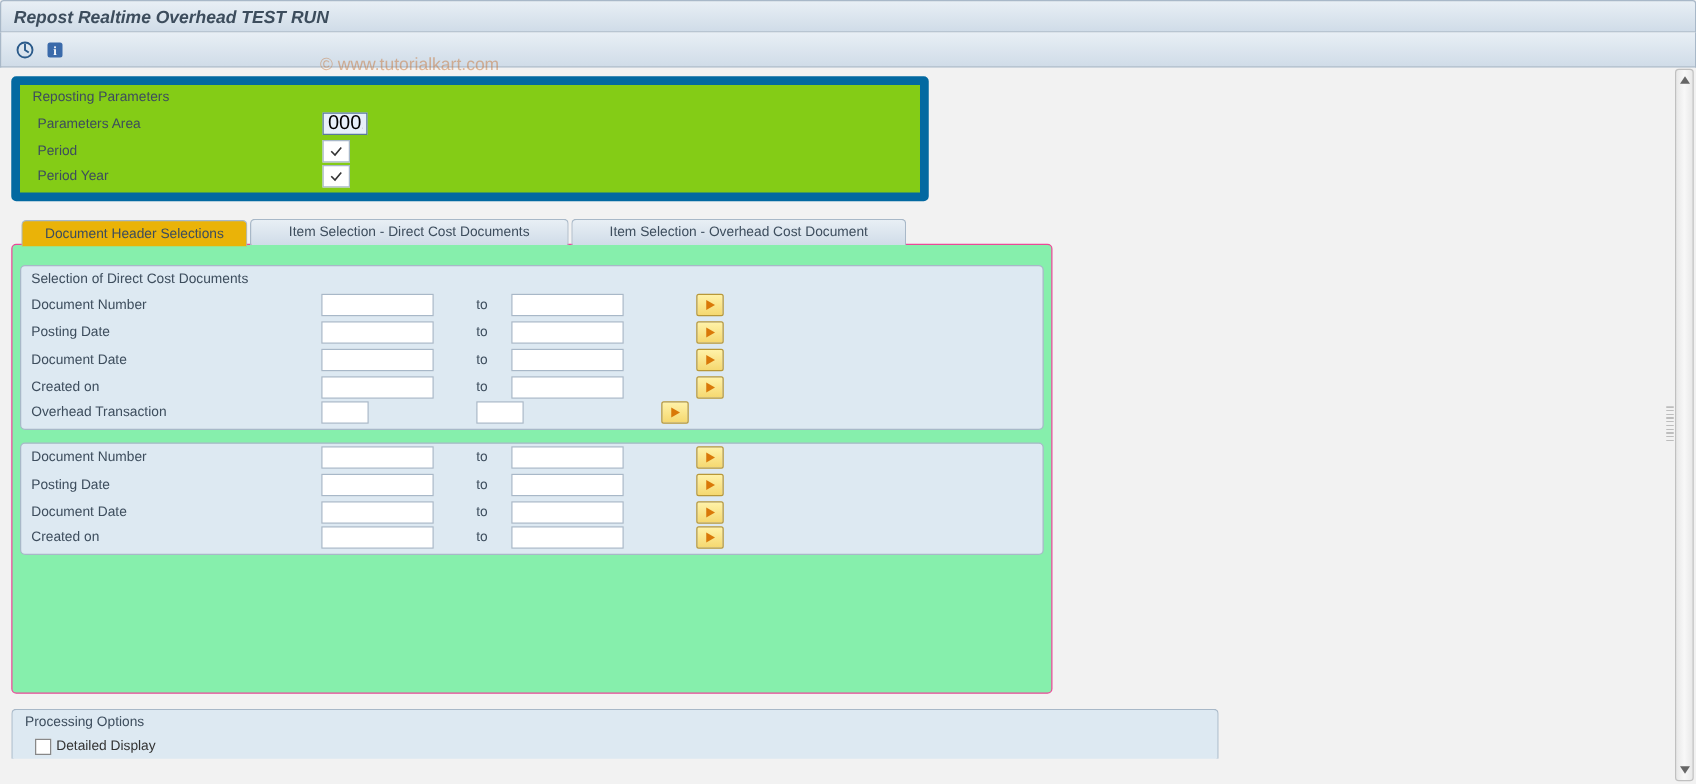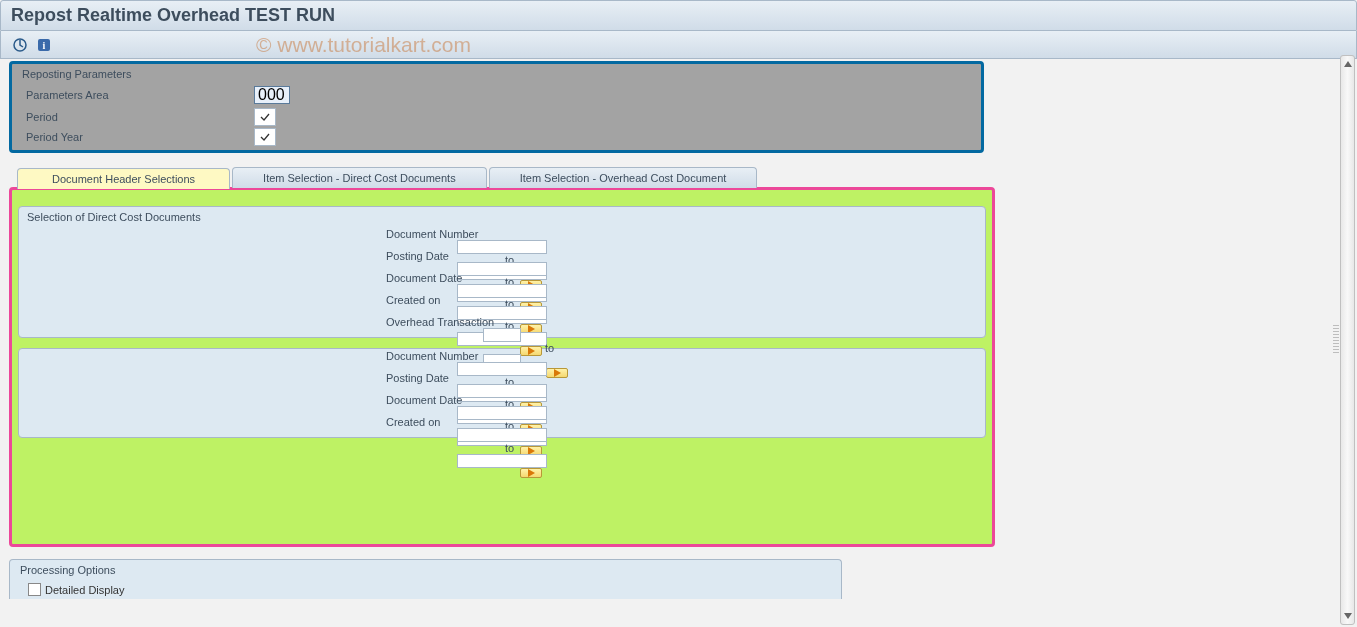--- a/index.html
+++ b/index.html
@@ -11,22 +11,23 @@
       width: 1357px;
       height: 627px;
       overflow: hidden;
       position: relative;
     }
     .title-bar {
       background: linear-gradient(to bottom, #e8eff5 0%, #d0dce8 100%);
       border: 1px solid #a8b8c8;
       border-radius: 3px 3px 0 0;
       padding: 4px 10px;
-      font-size: 18px;
+      font-size: 14px;
       font-weight: bold;
+      font-style: italic;
       color: #3d4d5d;
     }
     .toolbar {
       background: linear-gradient(to bottom, #e8eff5 0%, #d0dce8 100%);
       border: 1px solid #a8b8c8;
       border-top: none;
       padding: 4px 10px;
       height: 28px;
       display: flex;
       align-items: center;
@@ -37,39 +38,39 @@
       width: 18px;
       height: 18px;
       display: flex;
       align-items: center;
       justify-content: center;
       cursor: pointer;
     }
     .watermark {
       position: absolute;
       left: 255px;
-      top: 2px;
-      font-size: 21px;
+      top: 17px;
+      font-size: 14px;
       color: rgba(200, 120, 60, 0.5);
       pointer-events: none;
     }
     .content-area {
       position: absolute;
       top: 55px;
       left: 3px;
       right: 18px;
       bottom: 3px;
       overflow: hidden;
     }
     .group-box {
-      background: #a3a3a3;
-      border: 3px solid #0369a1;
+      background: #84cc16;
+      border: 7px solid #0369a1;
       border-radius: 4px;
       margin: 6px 0 10px 0;
-      width: 975px;
+      width: 734px;
     }
     .group-title {
       padding: 4px 10px 4px 10px;
       color: #3d4d5d;
       font-size: 11px;
     }
     .param-row {
       display: flex;
       align-items: center;
       padding: 1px 10px 1px 14px;
@@ -112,30 +113,30 @@
       border: 1px solid #a8b8c8;
       border-bottom: none;
       border-radius: 4px 4px 0 0;
       background: linear-gradient(to bottom, #e8eff5 0%, #d0dce8 100%);
       color: #3d4d5d;
       cursor: pointer;
       margin-right: 2px;
       font-size: 11px;
     }
     .tab.active {
-      background: #fef9c3;
-      padding: 4px 34px;
+      background: #eab308;
+      padding: 4px 18px;
       position: relative;
       top: 1px;
     }
     .tab-panel {
-      background: #bef264;
-      border: 3px solid #ec4899;
+      background: #86efac;
+      border: 1px solid #ec4899;
       border-radius: 4px;
-      width: 986px;
+      width: 833px;
       margin-left: 6px;
       margin-top: -1px;
       padding: 10px 6px 30px 6px;
       position: relative;
       z-index: 1;
       height: 360px;
     }
     .inner-group {
       background: #dde9f2;
       border: 1px solid #a8b8c8;
@@ -144,21 +145,20 @@
     }
     .inner-group .group-title {
       padding: 4px 8px 4px 8px;
       border-bottom: none;
     }
     .range-row {
       display: flex;
       align-items: center;
       padding: 1px 8px 1px 8px;
       height: 22px;
-      flex-direction: column;
     }
     .range-label {
       width: 232px;
       color: #3d4d5d;
     }
     .range-input {
       width: 90px;
       height: 18px;
       border: 1px solid #a8b8c8;
       background: #fff;
@@ -188,27 +188,27 @@
       width: 0; height: 0;
       border-top: 4px solid transparent;
       border-bottom: 4px solid transparent;
       border-left: 7px solid #d97808;
     }
     .processing-box {
       background: #dde9f2;
       border: 1px solid #a8b8c8;
       border-radius: 4px;
       margin: 12px 0 0 6px;
-      width: 833px;
+      width: 966px;
       border-bottom: none;
       border-radius: 4px 4px 0 0;
     }
     .check-row {
       display: flex;
-      align-items: center;
+      align-items: flex-start;
       padding: 3px 10px 3px 18px;
     }
     .checkbox {
       width: 13px;
       height: 13px;
       border: 1px solid #888;
       background: #fff;
       margin-right: 4px;
     }
     .scrollbar-track {

